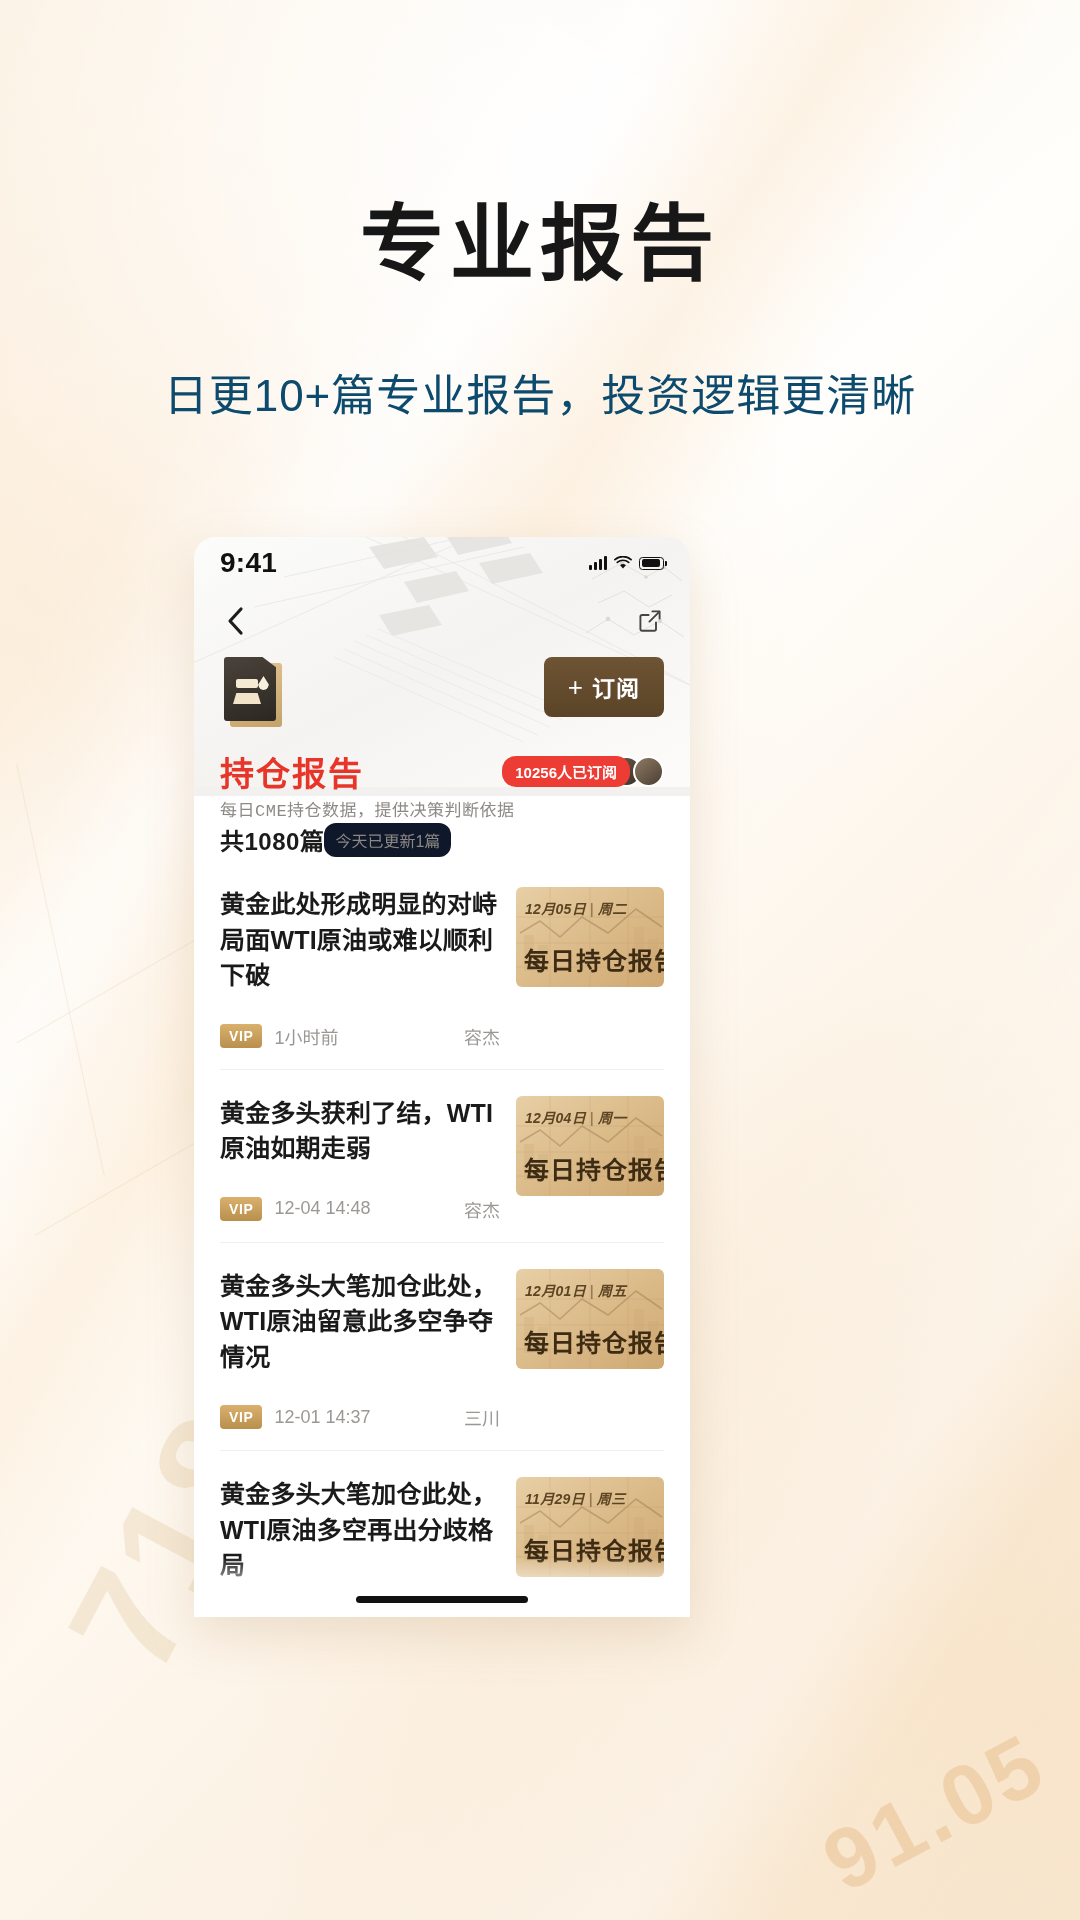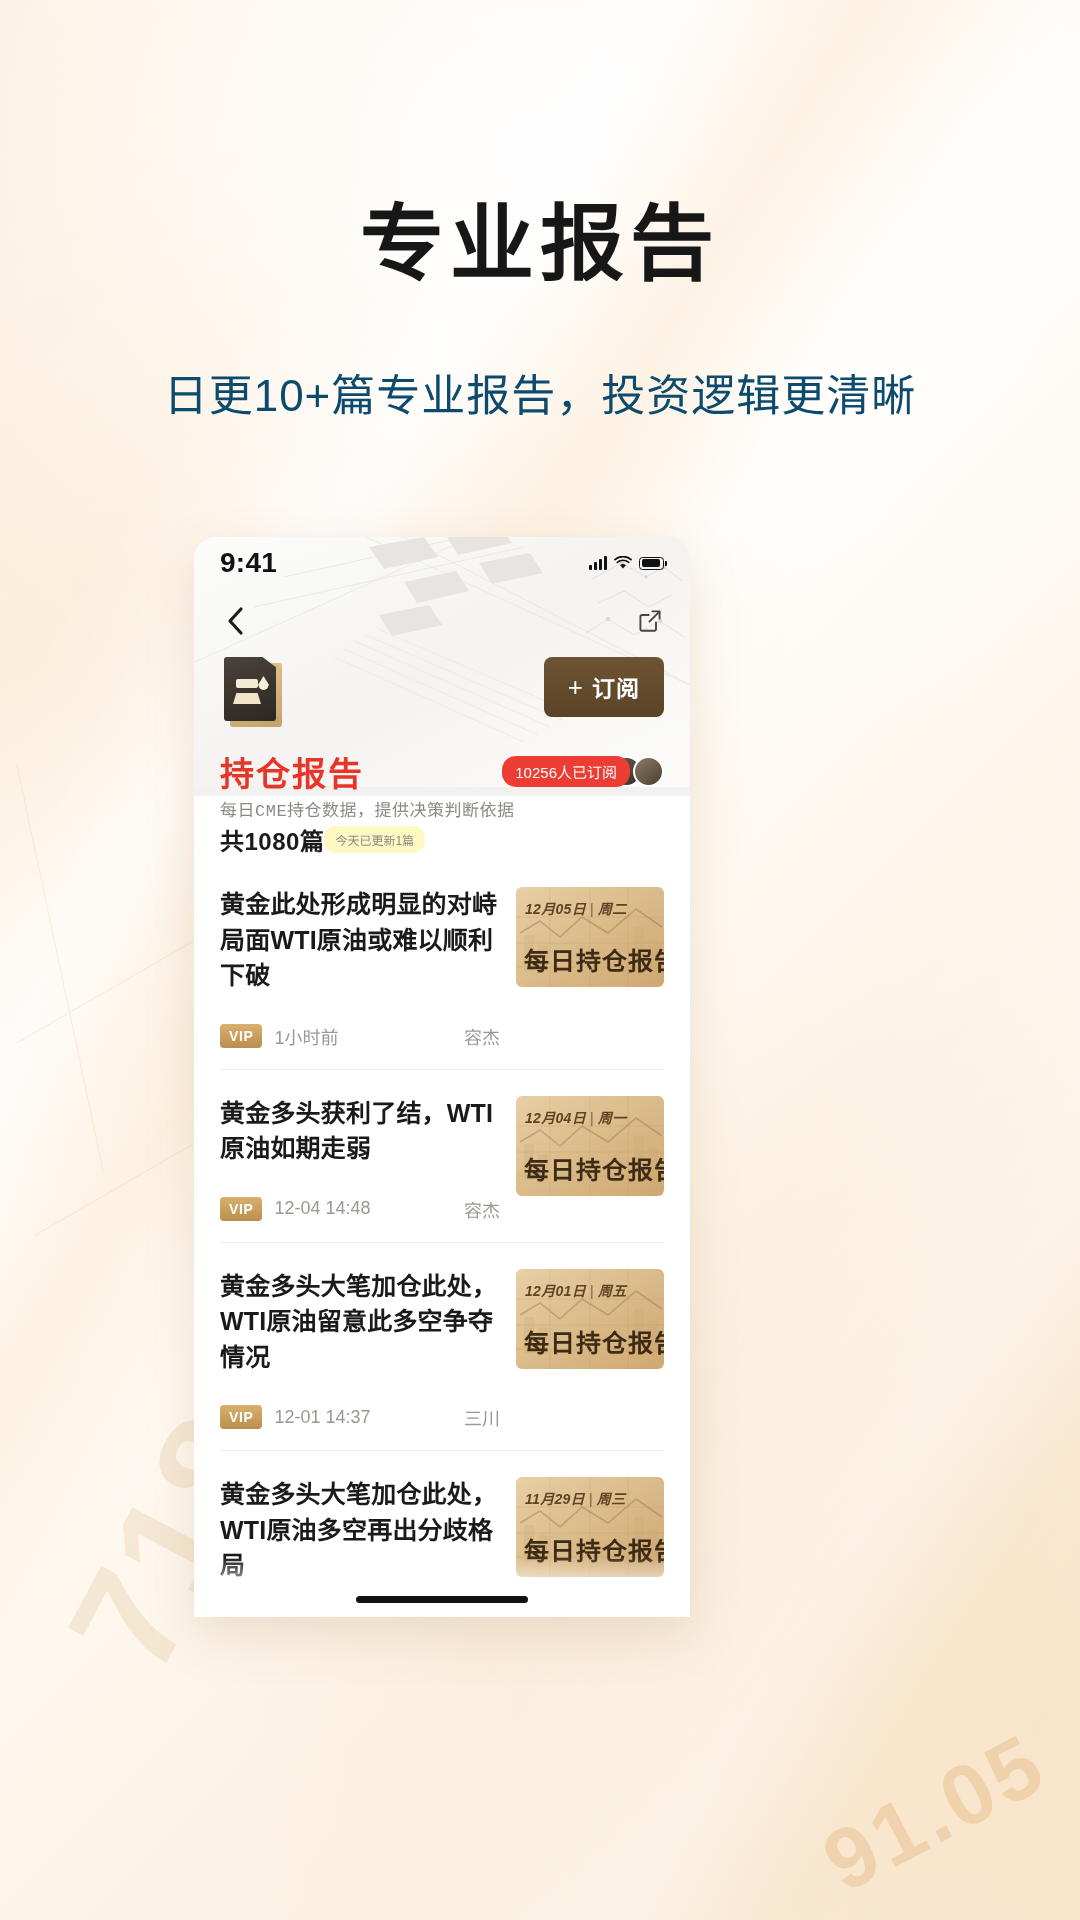--- a/index.html
+++ b/index.html
@@ -121,39 +121,39 @@
   }
   .sub-btn .plus{font-size:26px;font-weight:400;line-height:1;}
 
   .chan-title-row{display:flex;align-items:center;justify-content:space-between;margin-top:22px;}
   .chan-title{
     font-family:"Liberation Serif","DejaVu Serif",serif;
     font-size:34px;font-weight:700;color:#e8352a;letter-spacing:2px;
   }
   .subs-wrap{display:flex;align-items:center;}
   .subs-pill{
-    background:#ec3c34;color:#fff;font-size:15px;font-weight:400;
+    background:#ec3c34;color:#fff;font-size:15px;font-weight:700;
     border-radius:14px;padding:5px 13px 5px 13px;white-space:nowrap;
     position:relative;z-index:1;
   }
   .avatars{display:flex;margin-left:-10px;}
   .avatars span{
     width:27px;height:27px;border-radius:50%;border:2px solid #fff;margin-left:-9px;display:block;
   }
   .av1{background:linear-gradient(140deg,#6b5a48,#3a302a);}
   .av2{background:linear-gradient(140deg,#8d7a63,#4b3f33);}
   .chan-desc{font-size:17px;color:#8d8a86;letter-spacing:.5px;font-family:Liberation Mono, monospace;}
 
   .divider{position:absolute;left:0;top:250px;width:496px;height:9px;background:#f2f1ef;}
 
   
   .list{position:absolute;left:0;top:259px;width:496px;bottom:0;background:#fff;padding:0 26px;box-sizing:border-box;}
   .count-row{display:flex;align-items:center;padding:26px 0 4px 0;}
   .count-txt{font-size:24px;font-weight:700;color:#1b1b1b;letter-spacing:.5px;}
-  .count-badge{background:#fef9c3;color:#8b8884;font-size:12px;border-radius:12px;padding:5px 11px;}
+  .count-badge{background:#0f172a;color:#8b8884;font-size:16px;border-radius:12px;padding:5px 11px;}
 
   .art{display:flex;gap:16px;padding:26px 0 20px 0;border-bottom:1px solid #f0efed;}
   .art:last-child{border-bottom:none;}
   .art-main{flex:1;min-width:0;display:flex;flex-direction:column;justify-content:space-between;gap:9px;}
   .art-title{
     font-size:25px;font-weight:700;color:#1a1a1a;line-height:1.42;letter-spacing:.2px;
   }
   .art-meta{display:flex;align-items:center;margin-top:20px;}
   .vip{
     background:linear-gradient(180deg,#d9b06c,#b98f4e);color:#fff;font-size:14px;font-weight:700;

